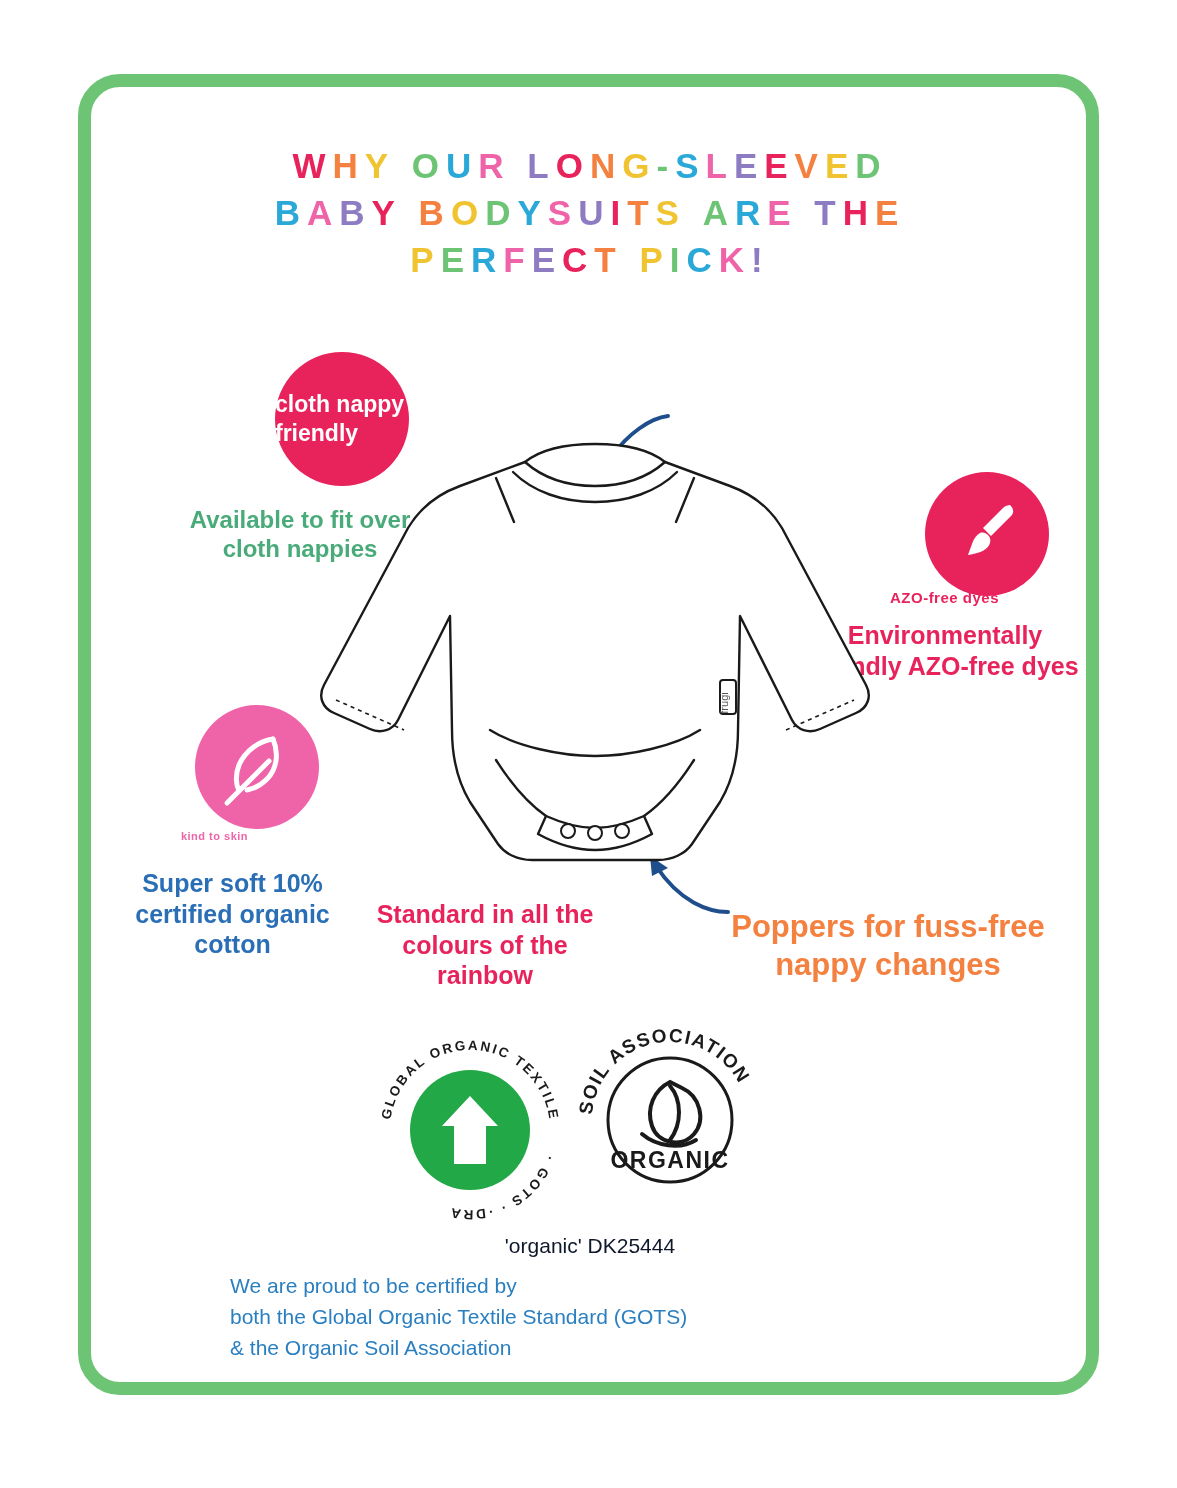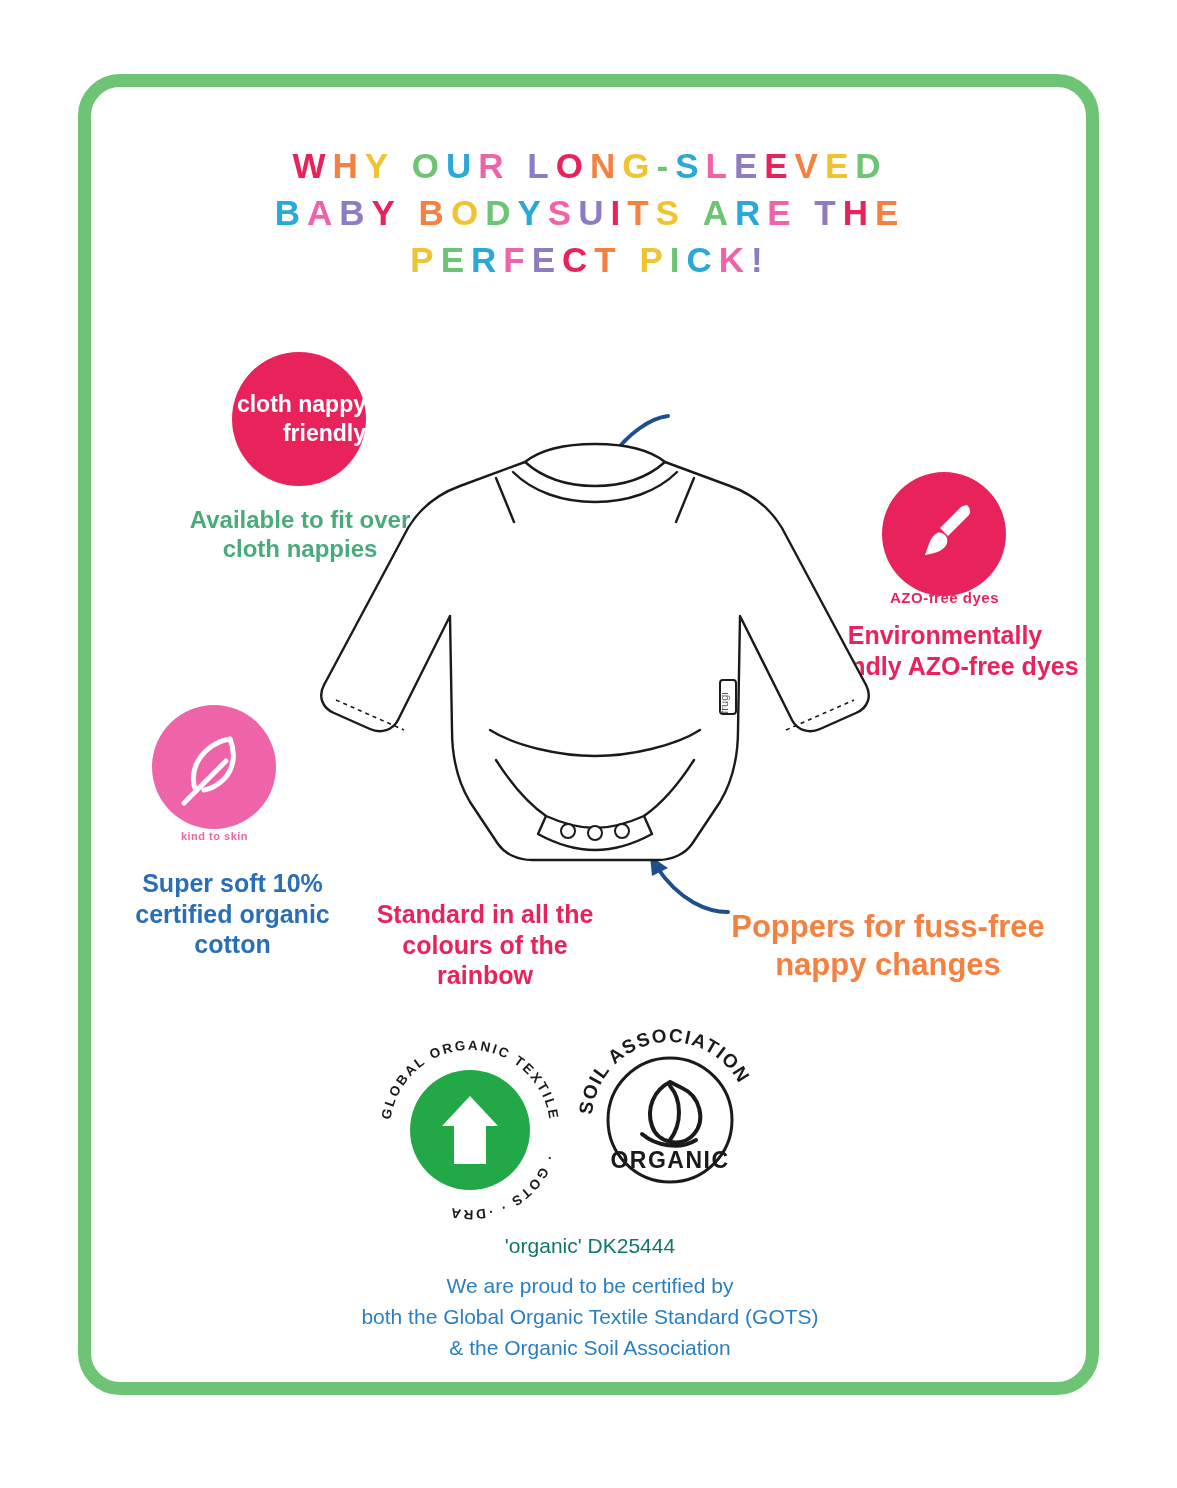--- a/index.html
+++ b/index.html
@@ -60,23 +60,24 @@
     font-size: 25px;
     color: #2aa8d8;
   }
   
   .badge {
     position: absolute;
     border-radius: 50%;
     display: flex;
     align-items: center;
     justify-content: center;
-    text-align: right;
+    text-align: left;
     color: #ffffff;
     font-weight: bold;
+    margin-left: 43px;
   }
   .badge-nappy {
     left: 232px;
     top: 352px;
     width: 134px;
     height: 134px;
     background: #e8235c;
     font-size: 23px;
     line-height: 1.28;
   }
@@ -156,28 +157,27 @@
     color: #f4813f;
   }
   
   .cert-code {
     position: absolute;
     left: 370px;
     top: 1234px;
     width: 440px;
     text-align: center;
     font-size: 21px;
-    color: #0f766e;
+    color: #0f172a;
   }
   .footer-note {
     position: absolute;
     left: 230px;
     top: 1270px;
     width: 720px;
-    text-align: center;
     font-size: 21px;
     line-height: 31px;
     color: #2a7fc1;
   }
   .logos {
     position: absolute;
     left: 370px;
     top: 1030px;
     width: 440px;
     height: 190px;

